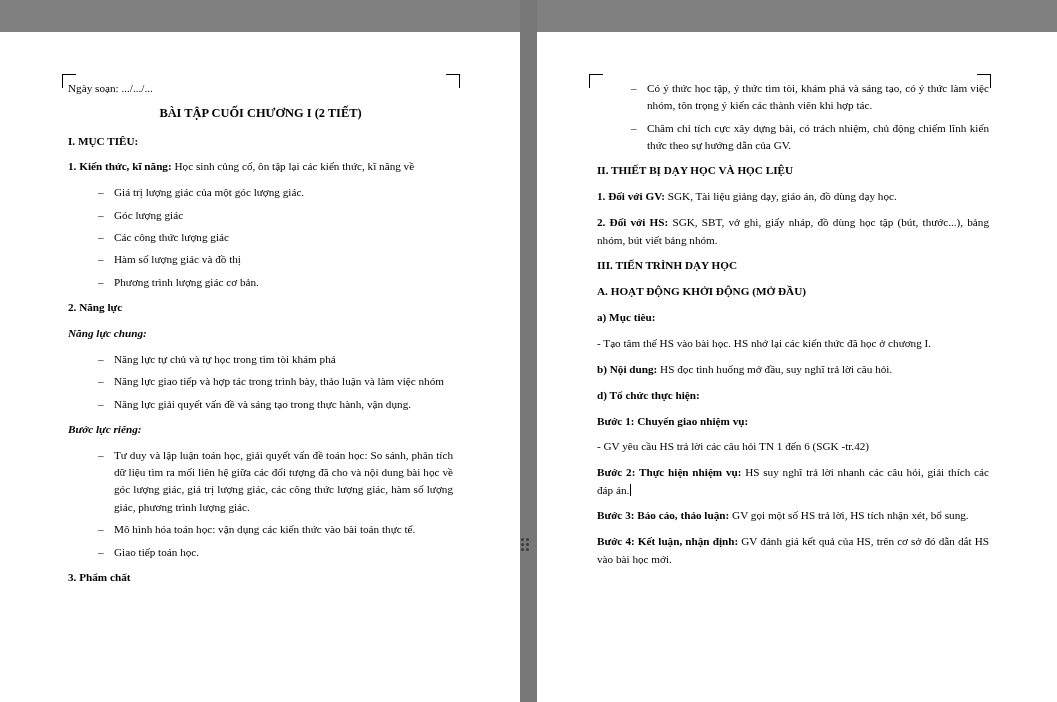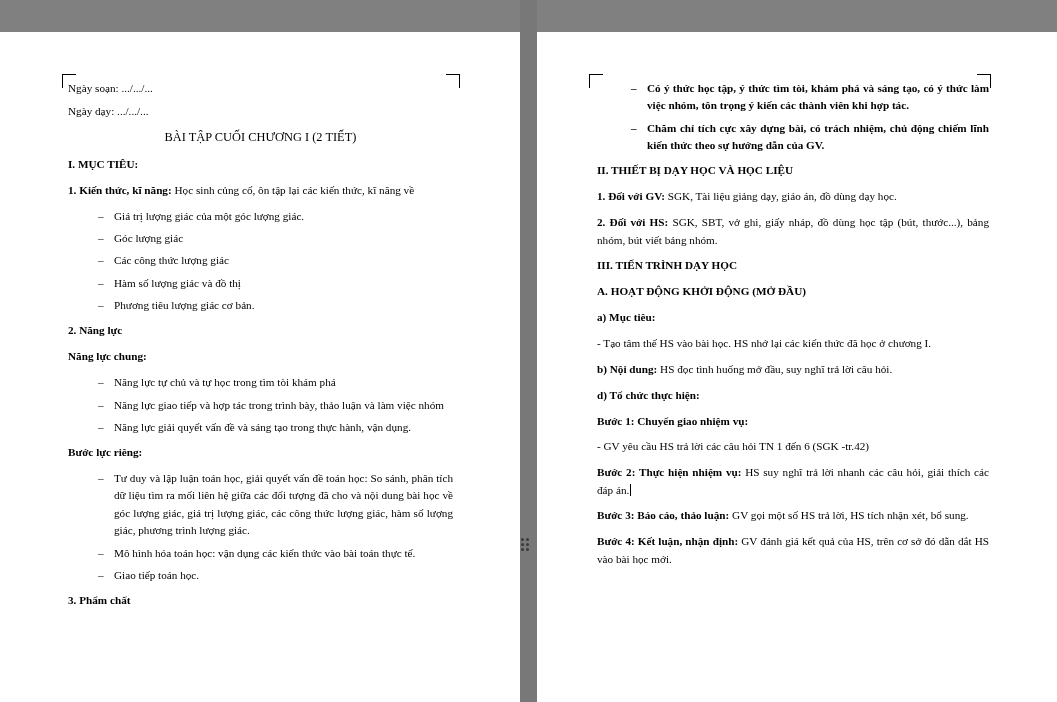--- a/index.html
+++ b/index.html
@@ -65,33 +65,33 @@
   .crop.bl { border-left-width: 1px; border-bottom-width: 1px; left: 62px; bottom: 18px; }
   .crop.br { border-right-width: 1px; border-bottom-width: 1px; right: 60px; bottom: 18px; }
   .page-right .crop.tl { left: 52px; }
   .page-right .crop.bl { left: 52px; }
   .page-right .crop.tr { right: 66px; }
   .page-right .crop.br { right: 66px; }
 
   p { margin: 0 0 8.5px 0; }
   p.tight { margin-bottom: 6px; }
   .b { font-weight: bold; }
-  .bi { font-weight: bold; }
+  .bi { font-weight: bold; font-style: italic; }
   .title {
     text-align: center;
-    font-weight: normal;
+    font-weight: bold;
     font-size: 12.4px;
     margin: 7px 0 9px 0;
   }
   ul.dash {
     list-style: none;
     margin: 0 0 8px 0;
     padding: 0 0 0 30px;
   }
-  .page-right ul.dash { padding-left: 34px; font-weight: bold; }
+  .page-right ul.dash { padding-left: 34px; }
   ul.dash > li {
     position: relative;
     padding-left: 16px;
     margin-bottom: 5px;
     text-align: justify;
   }
   ul.dash > li:before {
     content: "–";
     position: absolute;
     left: 0;
@@ -132,30 +132,29 @@
 <div class="workspace">
 
   <div class="page page-left">
     <div class="crop tl"></div>
     <div class="crop tr"></div>
     <div class="crop bl"></div>
     <div class="crop br"></div>
 
     <div class="content">
       <p class="tight">Ngày soạn: .../.../...</p>
-      <p class="tight">Ngày dạy: .../.../...</p>
       <p class="title">BÀI TẬP CUỐI CHƯƠNG I (2 TIẾT)</p>
       <p class="b">I. MỤC TIÊU:</p>
       <p><span class="b">1. Kiến thức, kĩ năng:</span> <span>Học sinh củng cố, ôn tập lại các kiến thức, kĩ năng về</span></p>
       <ul class="dash">
         <li>Giá trị lượng giác của một góc lượng giác.</li>
         <li>Góc lượng giác</li>
         <li>Các công thức lượng giác</li>
         <li>Hàm số lượng giác và đồ thị</li>
-        <li>Phương tiêu lượng giác cơ bản.</li>
+        <li>Phương trình lượng giác cơ bản.</li>
       </ul>
       <p class="b">2. Năng lực</p>
       <p class="bi">Năng lực chung:</p>
       <ul class="dash">
         <li>Năng lực tự chủ và tự học trong tìm tòi khám phá</li>
         <li>Năng lực giao tiếp và hợp tác trong trình bày, thảo luận và làm việc nhóm</li>
         <li>Năng lực giải quyết vấn đề và sáng tạo trong thực hành, vận dụng.</li>
       </ul>
       <p class="bi">Bước lực riêng:</p>
       <ul class="dash">

